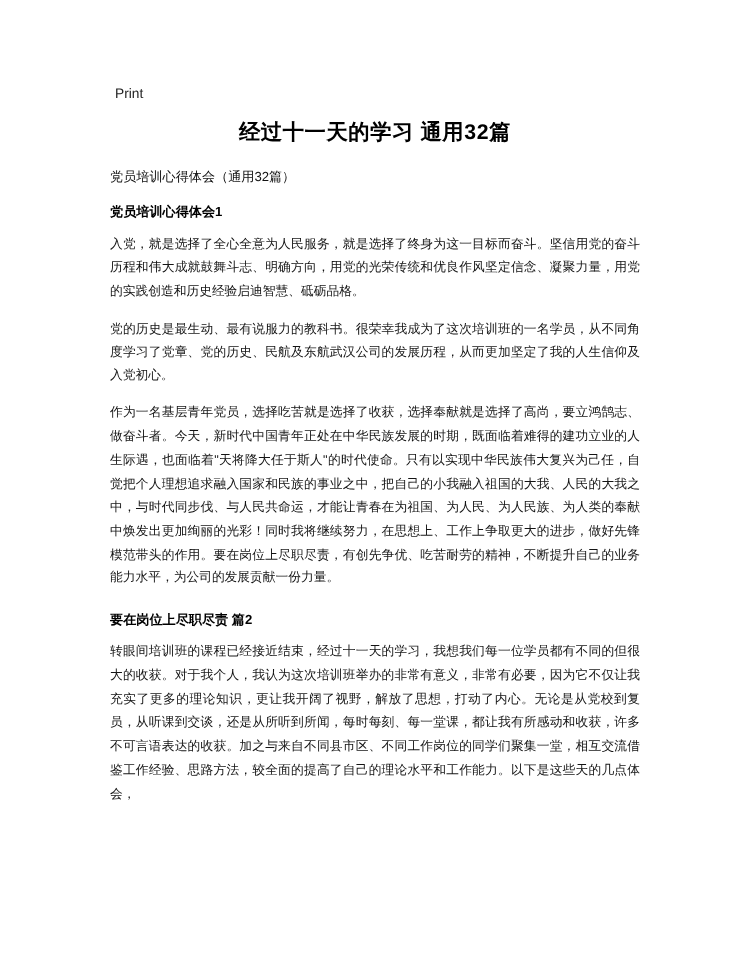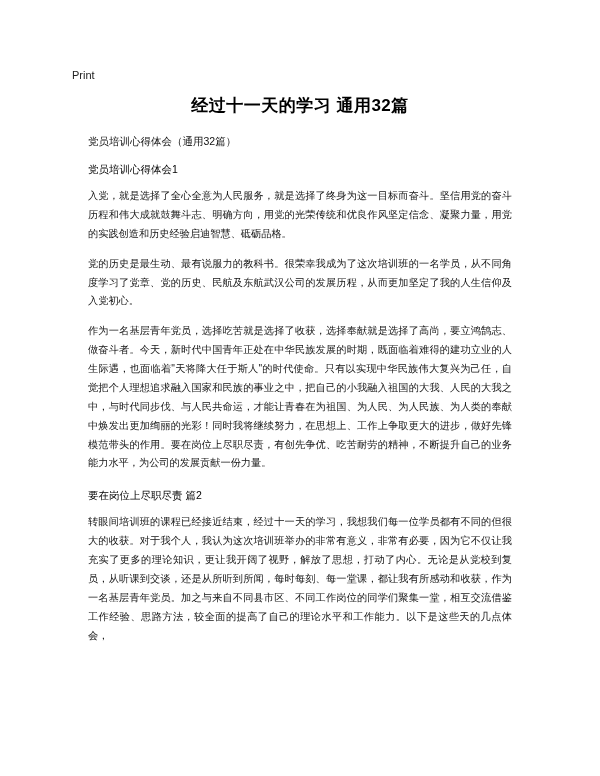--- a/index.html
+++ b/index.html
@@ -17,21 +17,21 @@
   .page {
     position: relative;
     width: 600px;
     height: 776px;
     box-sizing: border-box;
     padding: 0;
   }
   .print-link {
     position: absolute;
     top: 70px;
-    left: 72px;
+    left: 92px;
     font-size: 11px;
     color: #222;
     line-height: 1;
     cursor: pointer;
   }
   .content {
     position: absolute;
     top: 94px;
     left: 88px;
     width: 424px;
@@ -44,21 +44,21 @@
     letter-spacing: 0.5px;
     color: #000;
   }
   .subtitle {
     font-size: 10.5px;
     margin: 0 0 14px 0;
     color: #111;
   }
   h2.sec-title {
     font-size: 10.5px;
-    font-weight: normal;
+    font-weight: bold;
     margin: 0 0 10px 0;
     color: #000;
   }
   p.para {
     font-size: 10.2px;
     line-height: 1.85;
     margin: 0 0 11px 0;
     text-align: justify;
     color: #141414;
   }
@@ -78,16 +78,16 @@
     <h1 class="doc-title">经过十一天的学习  通用32篇</h1>
 
     <div class="subtitle">党员培训心得体会（通用32篇）</div>
 
     <h2 class="sec-title">党员培训心得体会1</h2>
     <p class="para">入党，就是选择了全心全意为人民服务，就是选择了终身为这一目标而奋斗。坚信用党的奋斗历程和伟大成就鼓舞斗志、明确方向，用党的光荣传统和优良作风坚定信念、凝聚力量，用党的实践创造和历史经验启迪智慧、砥砺品格。</p>
     <p class="para">党的历史是最生动、最有说服力的教科书。很荣幸我成为了这次培训班的一名学员，从不同角度学习了党章、党的历史、民航及东航武汉公司的发展历程，从而更加坚定了我的人生信仰及入党初心。</p>
     <p class="para">作为一名基层青年党员，选择吃苦就是选择了收获，选择奉献就是选择了高尚，要立鸿鹄志、做奋斗者。今天，新时代中国青年正处在中华民族发展的时期，既面临着难得的建功立业的人生际遇，也面临着"天将降大任于斯人"的时代使命。只有以实现中华民族伟大复兴为己任，自觉把个人理想追求融入国家和民族的事业之中，把自己的小我融入祖国的大我、人民的大我之中，与时代同步伐、与人民共命运，才能让青春在为祖国、为人民、为人民族、为人类的奉献中焕发出更加绚丽的光彩！同时我将继续努力，在思想上、工作上争取更大的进步，做好先锋模范带头的作用。要在岗位上尽职尽责，有创先争优、吃苦耐劳的精神，不断提升自己的业务能力水平，为公司的发展贡献一份力量。</p>
 
     <h2 class="sec-title spaced">要在岗位上尽职尽责  篇2</h2>
-    <p class="para">转眼间培训班的课程已经接近结束，经过十一天的学习，我想我们每一位学员都有不同的但很大的收获。对于我个人，我认为这次培训班举办的非常有意义，非常有必要，因为它不仅让我充实了更多的理论知识，更让我开阔了视野，解放了思想，打动了内心。无论是从党校到复员，从听课到交谈，还是从所听到所闻，每时每刻、每一堂课，都让我有所感动和收获，作为一名基层青年党员。加之与来自不同县市区、不同工作岗位的同学们聚集一堂，相互交流借鉴工作经验、思路方法，较全面的提高了自己的理论水平和工作能力。以下是这些天的几点体会，</p>
+    <p class="para">转眼间培训班的课程已经接近结束，经过十一天的学习，我想我们每一位学员都有不同的但很大的收获。对于我个人，我认为这次培训班举办的非常有意义，非常有必要，因为它不仅让我充实了更多的理论知识，更让我开阔了视野，解放了思想，打动了内心。无论是从党校到复员，从听课到交谈，还是从所听到所闻，每时每刻、每一堂课，都让我有所感动和收获，许多不可言语表达的收获。加之与来自不同县市区、不同工作岗位的同学们聚集一堂，相互交流借鉴工作经验、思路方法，较全面的提高了自己的理论水平和工作能力。以下是这些天的几点体会，</p>
 
   </div>
 </div>
 
 </body></html>

